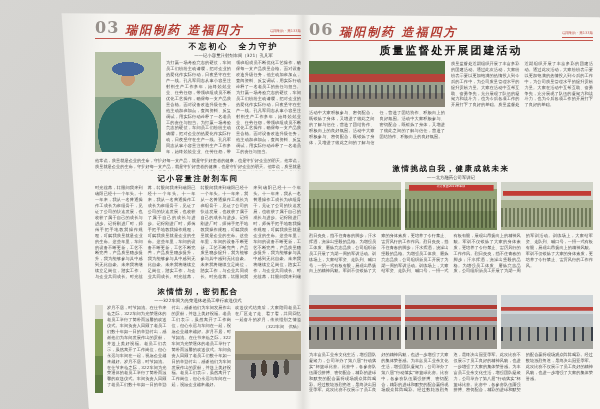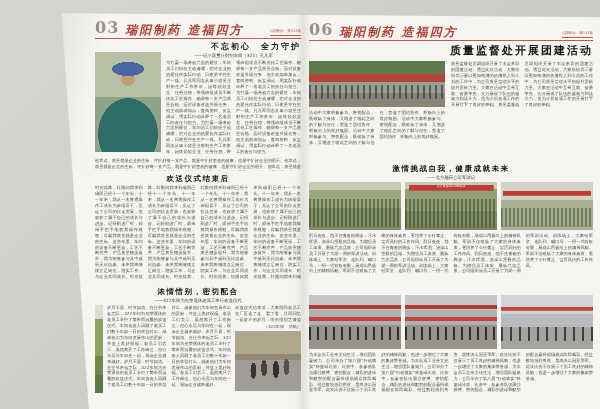--- a/index.html
+++ b/index.html
@@ -18,21 +18,21 @@
   .hdr{display:flex;align-items:flex-end;border-bottom:1.5px solid #c4574e;
     padding-bottom:2px;height:18px;}
   .pgnum{font-family:"DejaVu Serif",serif;font-weight:bold;font-size:16px;
     color:#989younger notused;}
   .pgnum{color:#97918c;letter-spacing:1px;line-height:1;}
   .slogan{font-family:"DejaVu Serif",serif;font-style:italic;font-weight:bold;
     font-size:12px;color:#b23c32;margin-left:6px;letter-spacing:2px;line-height:1;}
   .folio{margin-left:auto;font-size:3.5px;color:#c0554c;
     border-bottom:1px solid #c4574e;padding-bottom:1px;line-height:1.4;}
   .art-title{font-family:"Liberation Sans",sans-serif;font-weight:bold;font-size:8px;
-    color:#151515;text-align:right;letter-spacing:2px;line-height:1.25;}
+    color:#151515;text-align:center;letter-spacing:2px;line-height:1.25;}
   .sec-title{font-family:"Liberation Sans",sans-serif;font-weight:bold;font-size:7.5px;
     color:#151515;text-align:center;letter-spacing:1.5px;margin:3px 0 1px;}
   .art-sub{font-size:4.4px;color:#3a3a3a;text-align:center;margin:1px 0 2px;}
   .bodytx{font-size:4.2px;line-height:1.42;color:#4b4b4b;text-align:justify;
     overflow:hidden;word-break:break-all;}
   .cols2{column-count:2;column-gap:5px;}
   .cols4{column-count:4;column-gap:5px;}
   .row{display:flex;}
   .ph{position:relative;overflow:hidden;flex-shrink:0;}
   .byline{font-size:4.2px;color:#4b4b4b;text-align:right;margin-top:1px;}
@@ -103,21 +103,21 @@
           <div style="flex:1;min-width:0;">
             <div class="art-title">不忘初心　全力守护</div>
             <div class="art-sub">——记小容量注射剂车间（321）孔凡军</div>
             <div class="bodytx cols2" style="height:96px;">为打赢一场考验意志的硬仗，车间员工们纷纷主动请缨，把对企业的热爱化作实际行动，日夜坚守在生产一线。孔凡军同志从事小容量注射剂生产工作多年，始终兢兢业业、任劳任怨，带领班组成员不断优化工艺操作，确保每一支产品质量合格。面对设备改造升级任务，他主动加班加点，查阅资料、反复调试，用实际行动诠释了一名老员工的责任与担当。为打赢一场考验意志的硬仗，车间员工们纷纷主动请缨，把对企业的热爱化作实际行动，日夜坚守在生产一线。孔凡军同志从事小容量注射剂生产工作多年，始终兢兢业业、任劳任怨，带领班组成员不断优化工艺操作，确保每一支产品质量合格。面对设备改造升级任务，他主动加班加点，查阅资料、反复调试，用实际行动诠释了一名老员工的责任与担当。为打赢一场考验意志的硬仗，车间员工们纷纷主动请缨，把对企业的热爱化作实际行动，日夜坚守在生产一线。孔凡军同志从事小容量注射剂生产工作多年，始终兢兢业业、任劳任怨，带领班组成员不断优化工艺操作，确保每一支产品质量合格。面对设备改造升级任务，他主动加班加点，查阅资料、反复调试，用实际行动诠释了一名老员工的责任与担当。</div>
           </div>
         </div>
         <div class="bodytx fullw">他常说，质量就是企业的生命，守护好每一支产品，就是守护好患者的健康，也是守护好企业的明天。他常说，质量就是企业的生命，守护好每一支产品，就是守护好患者的健康，也是守护好企业的明天。他常说，质量就是企业的生命，守护好每一支产品，就是守护好患者的健康，也是守护好企业的明天。他常说，质量就是企业的生命，守护好每一支产品，就是守护好患者的健康，也是守护好企业的明天。</div>
       </div>
 
       <div>
-        <div class="sec-title">欢送仪式结束后</div>
+        <div class="sec-title">记小容量注射剂车间</div>
         <div class="bodytx cols4" style="height:99px;">时光荏苒，转眼间我来到瑞阳已经十一个年头。十一年来，我从一名普通操作工成长为班组骨干，见证了公司的快速发展，也收获了属于自己的成长与进步。记得刚进厂时，师傅手把手地教我操作规程，叮嘱我质量就是企业的生命。这些年里，车间的设备不断更新，工艺不断完善，产品质量稳步提升，我为能够参与其中感到无比自豪。未来我将继续立足岗位，踏实工作，与企业共同成长。时光荏苒，转眼间我来到瑞阳已经十一个年头。十一年来，我从一名普通操作工成长为班组骨干，见证了公司的快速发展，也收获了属于自己的成长与进步。记得刚进厂时，师傅手把手地教我操作规程，叮嘱我质量就是企业的生命。这些年里，车间的设备不断更新，工艺不断完善，产品质量稳步提升，我为能够参与其中感到无比自豪。未来我将继续立足岗位，踏实工作，与企业共同成长。时光荏苒，转眼间我来到瑞阳已经十一个年头。十一年来，我从一名普通操作工成长为班组骨干，见证了公司的快速发展，也收获了属于自己的成长与进步。记得刚进厂时，师傅手把手地教我操作规程，叮嘱我质量就是企业的生命。这些年里，车间的设备不断更新，工艺不断完善，产品质量稳步提升，我为能够参与其中感到无比自豪。未来我将继续立足岗位，踏实工作，与企业共同成长。时光荏苒，转眼间我来到瑞阳已经十一个年头。十一年来，我从一名普通操作工成长为班组骨干，见证了公司的快速发展，也收获了属于自己的成长与进步。记得刚进厂时，师傅手把手地教我操作规程，叮嘱我质量就是企业的生命。这些年里，车间的设备不断更新，工艺不断完善，产品质量稳步提升，我为能够参与其中感到无比自豪。未来我将继续立足岗位，踏实工作，与企业共同成长。时光荏苒，转眼间我来到瑞阳已经十一个年头。十一年来，我从一名普通操作工成长为班组骨干，见证了公司的快速发展，也收获了属于自己的成长与进步。记得刚进厂时，师傅手把手地教我操作规程，叮嘱我质量就是企业的生命。这些年里，车间的设备不断更新，工艺不断完善，产品质量稳步提升，我为能够参与其中感到无比自豪。未来我将继续立足岗位，踏实工作，与企业共同成长。</div>
       </div>
 
       <div style="margin-top:3px;">
         <div class="sec-title">浓情惜别，密切配合</div>
         <div class="art-sub">——322车间为光荣退休老员工举行欢送仪式</div>
         <div class="row" style="gap:4px;">
           <div class="ph strip" style="width:16px;height:88px;margin-left:-8px;"></div>
           <div class="bodytx cols2" style="flex:1;min-width:0;height:88px;">岁月不居，时节如流。在佳节来临之际，322车间为光荣退休的老员工举行了简朴而温馨的欢送仪式。车间负责人回顾了老员工们数十年如一日的辛勤付出，感谢他们为车间发展作出的贡献，并送上美好祝福。老员工们表示，虽然离开了工作岗位，但心永远与车间在一起，祝愿企业越来越好。岁月不居，时节如流。在佳节来临之际，322车间为光荣退休的老员工举行了简朴而温馨的欢送仪式。车间负责人回顾了老员工们数十年如一日的辛勤付出，感谢他们为车间发展作出的贡献，并送上美好祝福。老员工们表示，虽然离开了工作岗位，但心永远与车间在一起，祝愿企业越来越好。岁月不居，时节如流。在佳节来临之际，322车间为光荣退休的老员工举行了简朴而温馨的欢送仪式。车间负责人回顾了老员工们数十年如一日的辛勤付出，感谢他们为车间发展作出的贡献，并送上美好祝福。老员工们表示，虽然离开了工作岗位，但心永远与车间在一起，祝愿企业越来越好。</div>
           <div style="width:66px;flex-shrink:0;">

